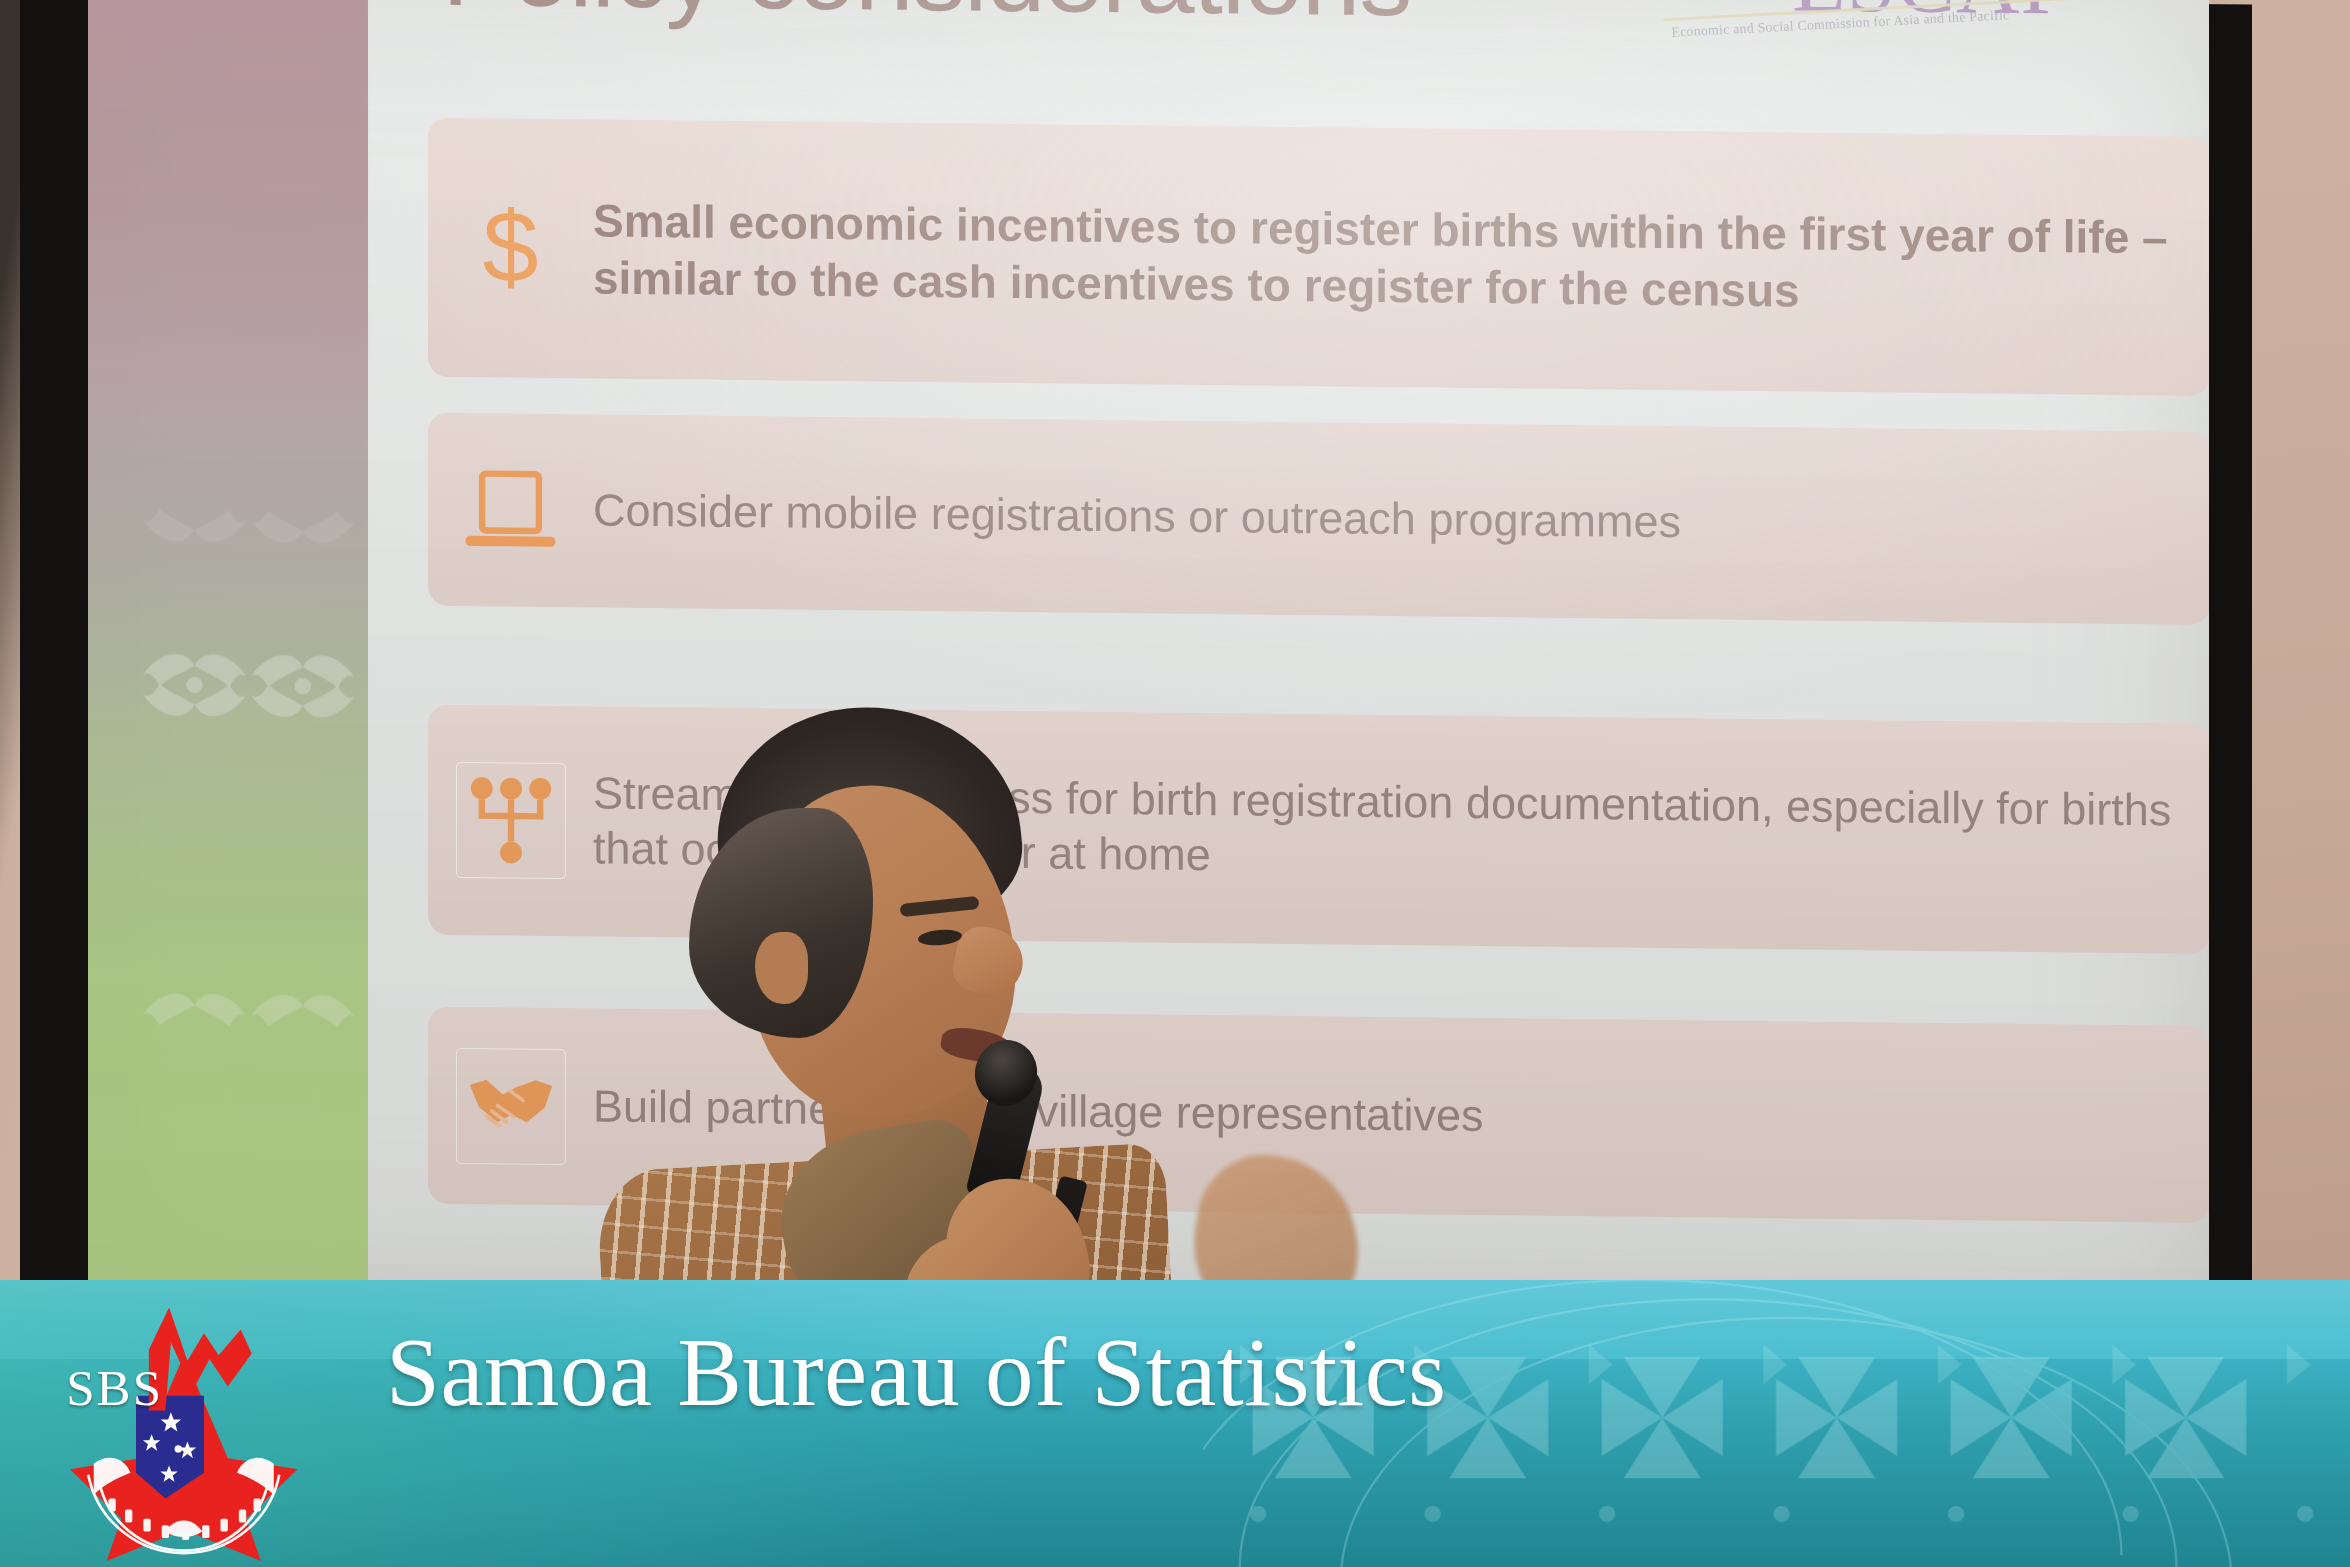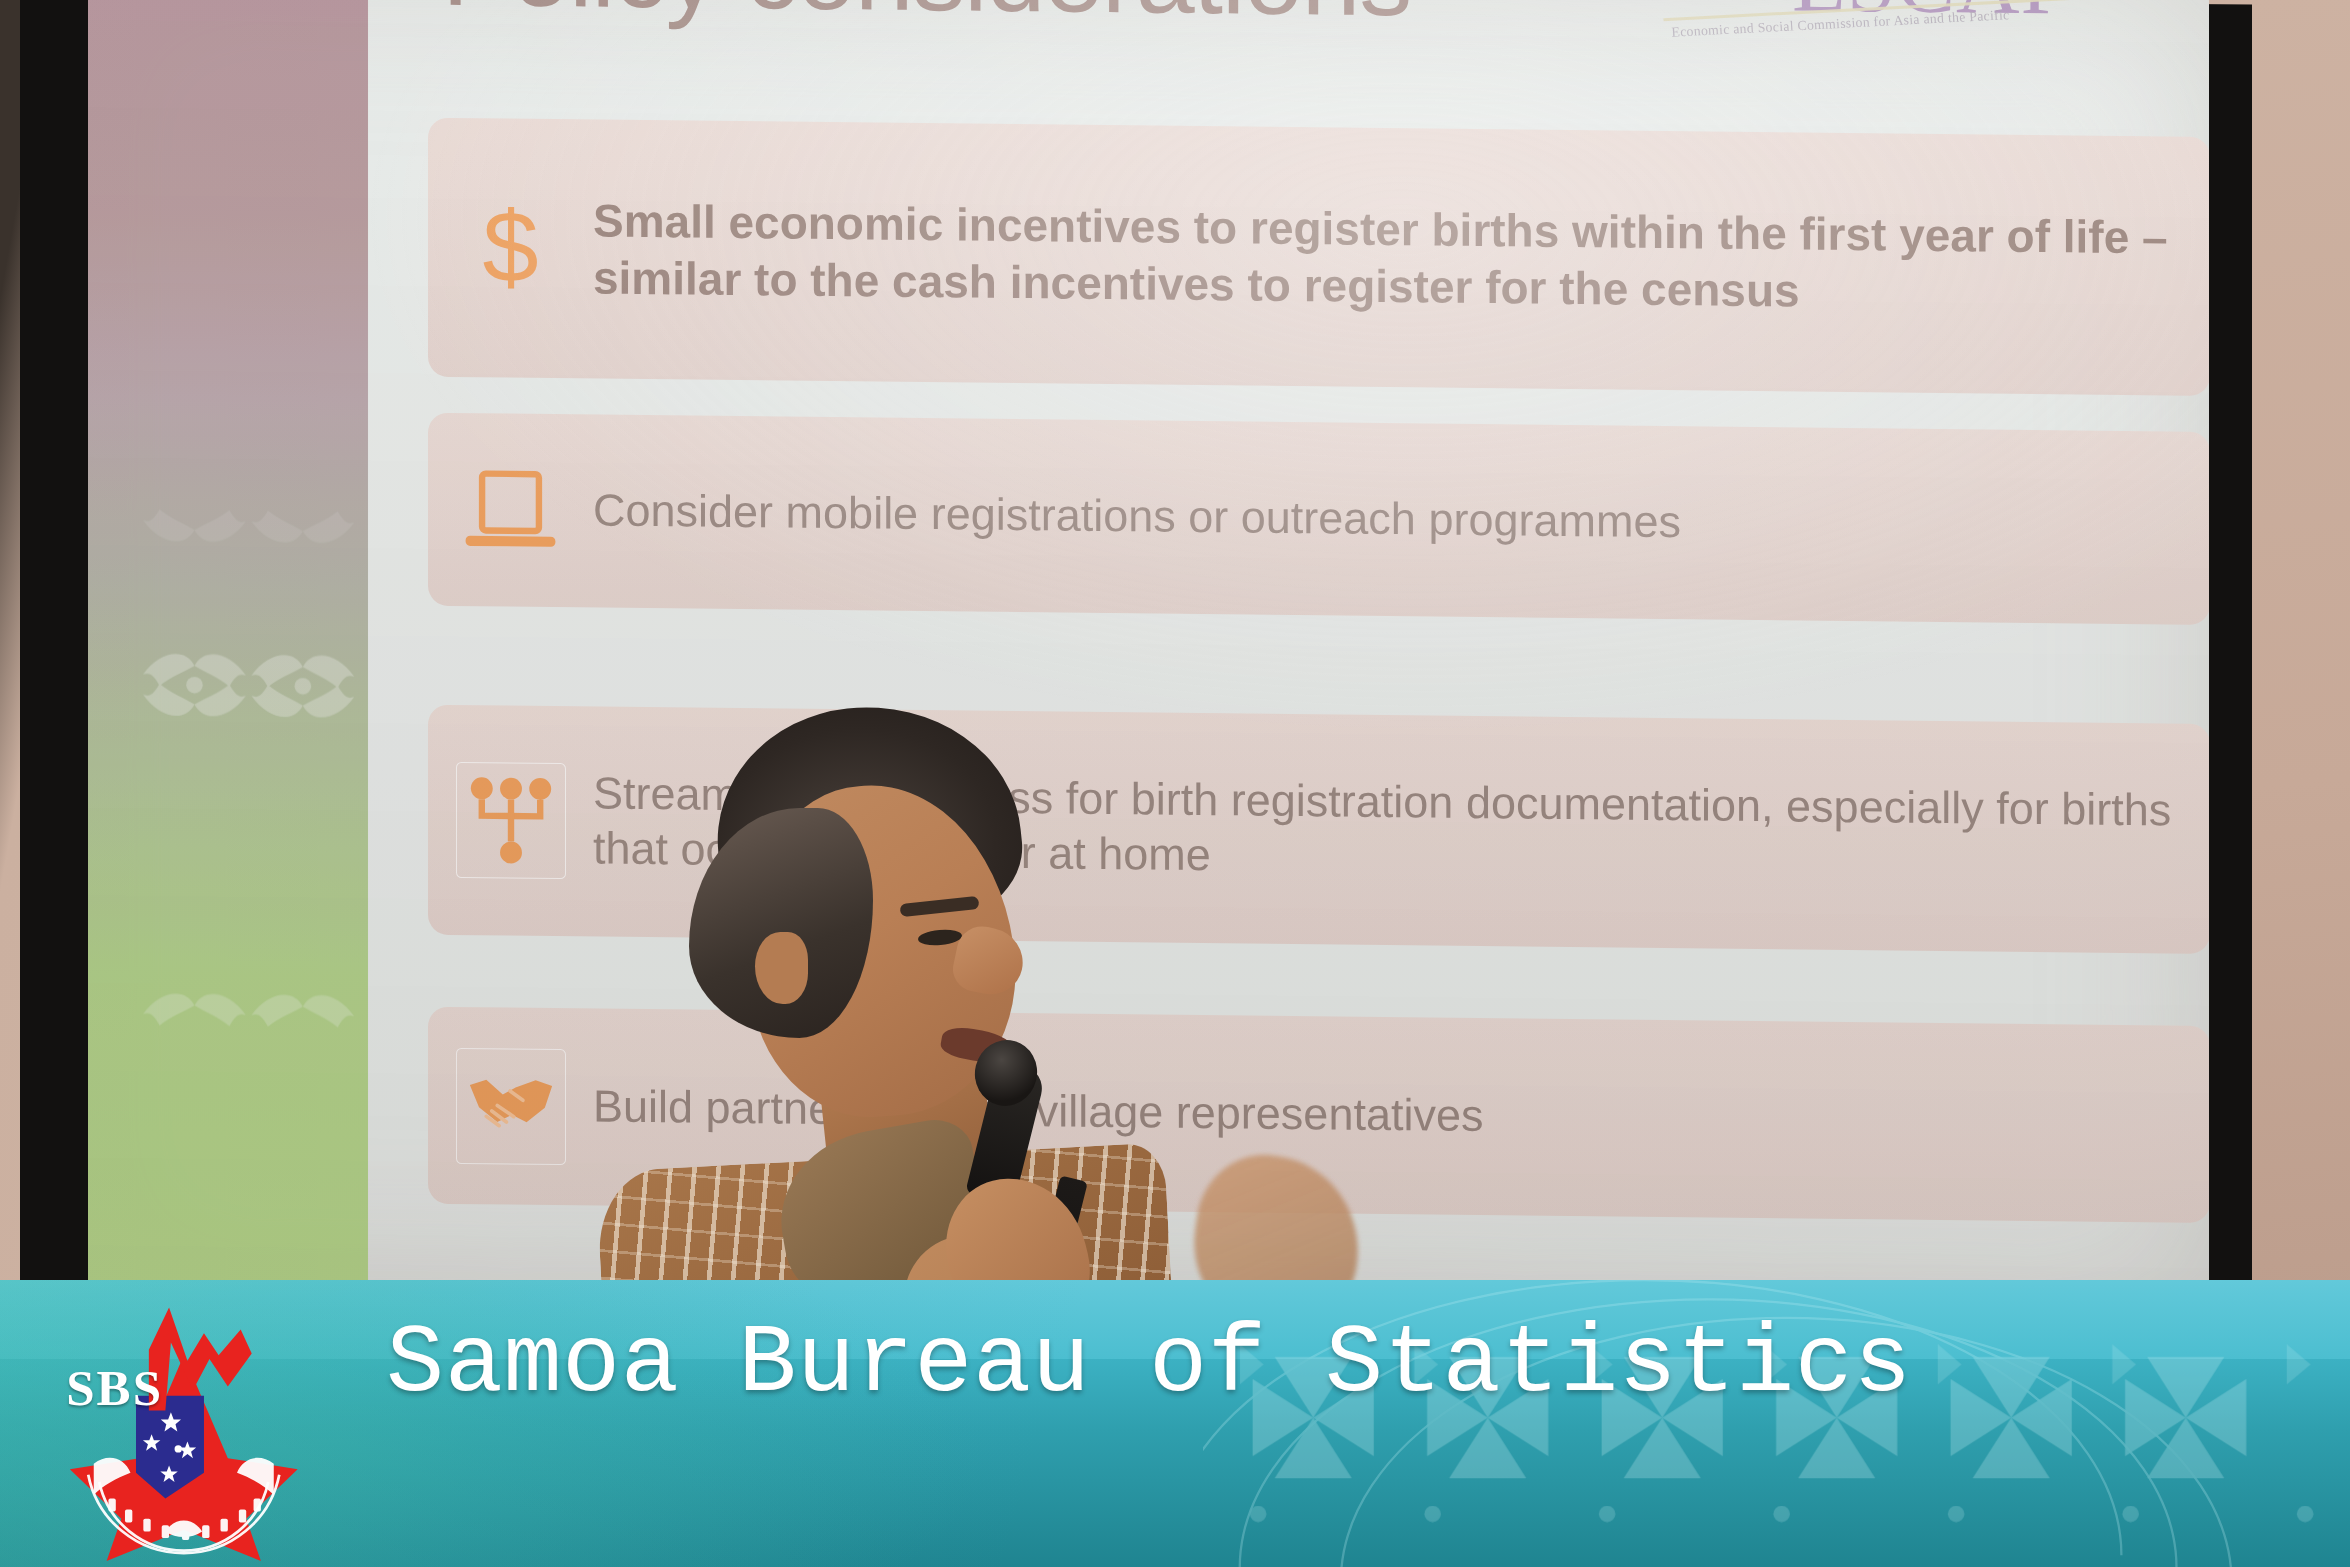--- a/index.html
+++ b/index.html
@@ -226,34 +226,33 @@
       radial-gradient(ellipse 40% 120% at 14% 60%, rgba(60,180,160,.35), rgba(0,0,0,0) 70%);
   }
   .banner-tapa{position:absolute;right:0;top:0;width:1148px;height:288px;opacity:.30;}
 
   
   .crest{position:absolute;left:57px;top:22px;width:248px;height:259px;}
   .crest-label{
     position:absolute;left:9.2px;top:57px;color:#fff;
     font-family:"Liberation Serif",serif;font-size:51px;letter-spacing:.04em;
     text-shadow:0 1.8px 2.8px rgba(0,0,0,.35);
-    font-weight:bold;
   }
 
   
   .wm{position:absolute;left:386px;top:27.5px;width:1286px;}
   .wm-sub{
     font-family:"Liberation Serif",serif;font-style:italic;font-weight:700;
     font-size:57px;color:#ffffff;letter-spacing:.01em;
     text-shadow:0 1.8px 3.7px rgba(0,0,0,.28);
     display:inline-block;border-bottom:4.6px solid #ffffff;padding-bottom:11px;
   }
   .wm-main{
-    margin-top:8px;
-    font-family:Liberation Mono, monospace;font-weight:400;
+    margin-top:16px;
+    font-family:Liberation Serif, serif;font-weight:400;
     font-size:97px;color:#ffffff;letter-spacing:.005em;line-height:1;
     text-shadow:0 2.8px 5.5px rgba(0,0,0,.3);
     white-space:nowrap;
   }
 </style>
 </head>
 <body>
 
 <div id="stage">
 

